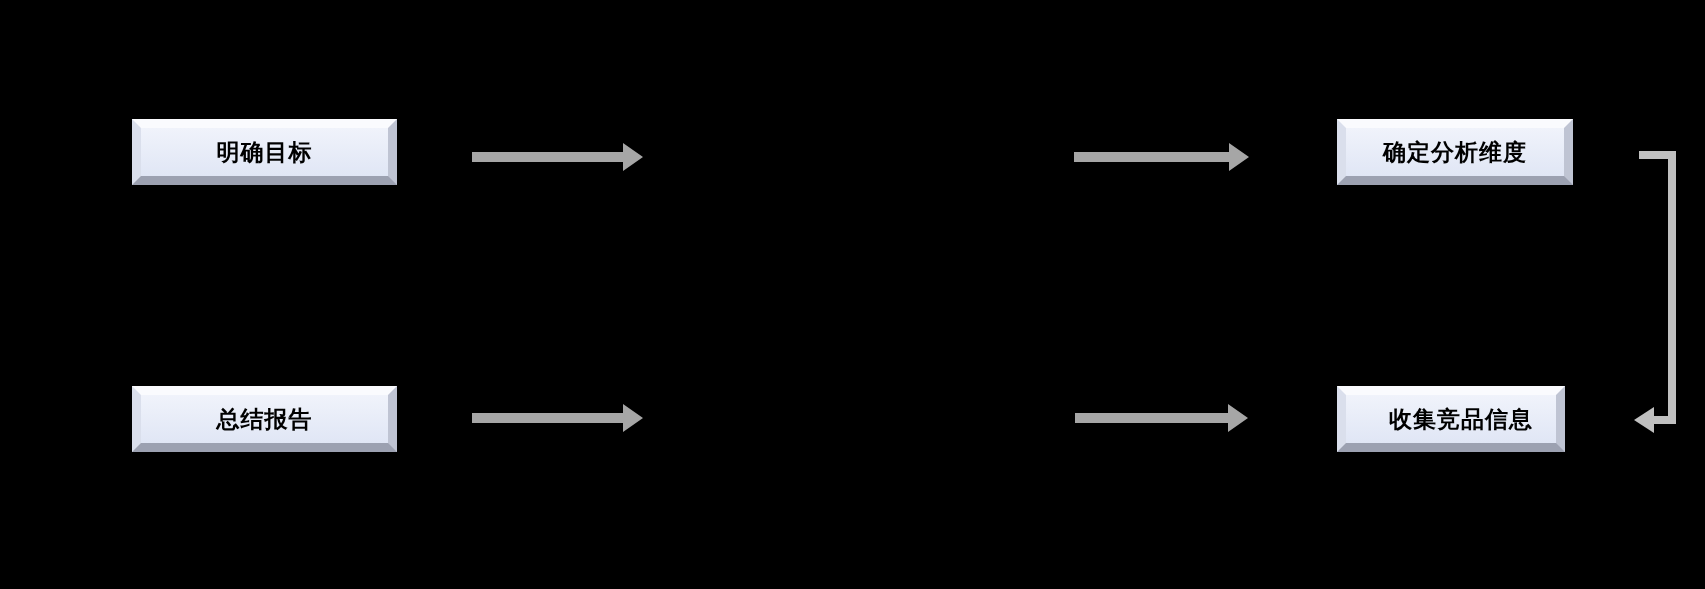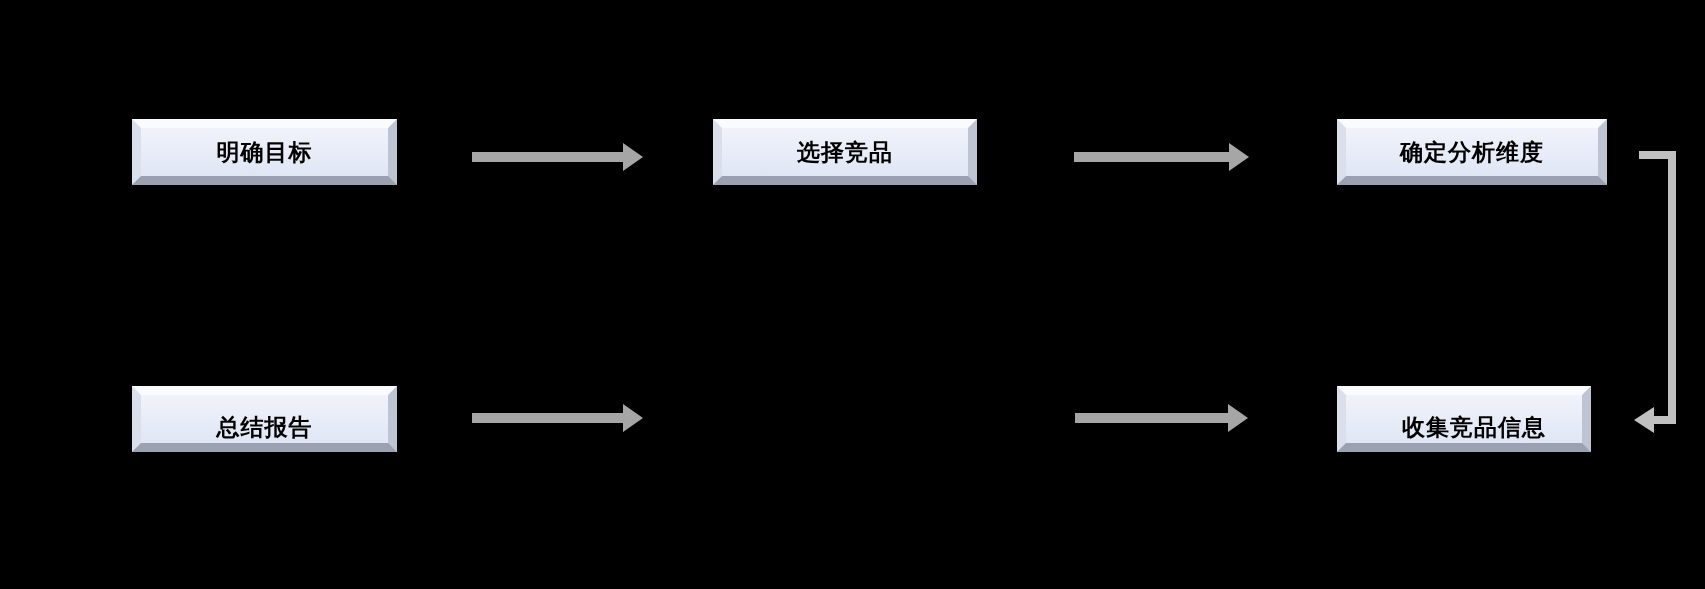--- a/index.html
+++ b/index.html
@@ -49,27 +49,27 @@
     justify-content: center;
   }
   .fbox span {
     color: var(--box-text, #000000);
     font-size: 23px;
     font-weight: bold;
     letter-spacing: 1px;
     white-space: nowrap;
   }
   .row1 { top: 119px; }
-  .row2 { top: 386px; align-items: flex-end; }
+  .row2 { top: 386px; }
   #box-a { left: 132px;  width: 265px; }
   #box-b { left: 713px;  width: 264px; }
-  #box-c { left: 1337px; width: 270px; }
+  #box-c { left: 1337px; width: 236px; }
   #box-d { left: 132px;  width: 265px; }
   #box-e { left: 713px;  width: 264px; }
-  #box-f { left: 1337px; width: 254px; padding-left: 20px; }
+  #box-f { left: 1337px; width: 228px; padding-left: 20px; }
   
   #arrow-layer {
     position: absolute;
     left: 0; top: 0;
     width: 1705px; height: 589px;
     pointer-events: none;
   }
   .arrow { fill: var(--arrow, #A6A6A6); }
   .connector-line {
     stroke: var(--connector, #C0C0C0);
@@ -79,23 +79,20 @@
   .connector-head { fill: var(--connector, #C0C0C0); }
 </style>
 </head>
 <body>
 
 <div id="canvas">
 
 
   <div id="box-a" class="fbox row1">
     <span>明确目标</span>
-  </div>
-  <div id="box-b" class="fbox row1">
-    <span>选择竞品</span>
   </div>
   <div id="box-c" class="fbox row1">
     <span>确定分析维度</span>
   </div>
 
   <div id="box-d" class="fbox row2">
     <span>总结报告</span>
   </div>
   <div id="box-f" class="fbox row2">
     <span>收集竞品信息</span>

